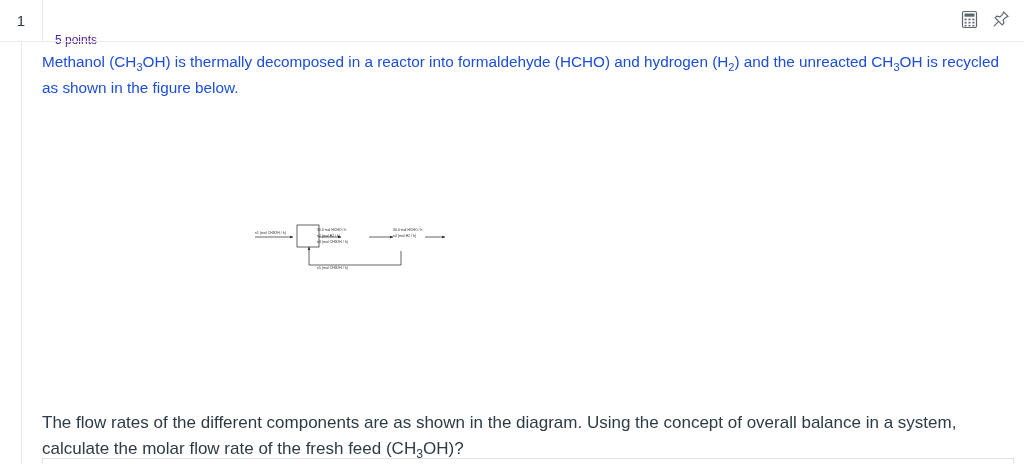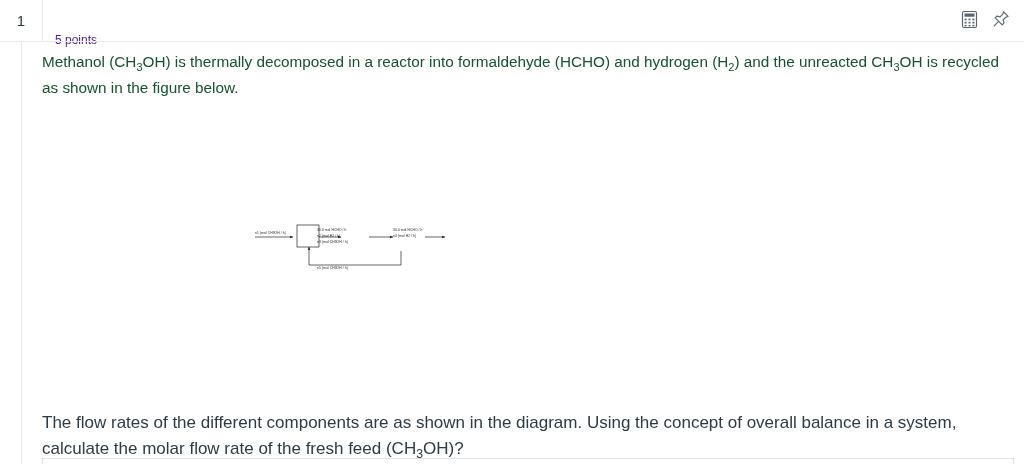--- a/index.html
+++ b/index.html
@@ -82,21 +82,21 @@
   }
 
   
   .q-body {
     position: absolute;
     left: 42px;
     top: 50px;
     width: 975px;
     font-size: 15.3px;
     line-height: 1.52;
-    color: #14532d;
+    color: #1d4ed8;
   }
   .q-body sub { font-size: 0.72em; }
 
   .q-tail {
     position: absolute;
     left: 42px;
     top: 410px;
     width: 975px;
     font-size: 17px;
     line-height: 1.52;

